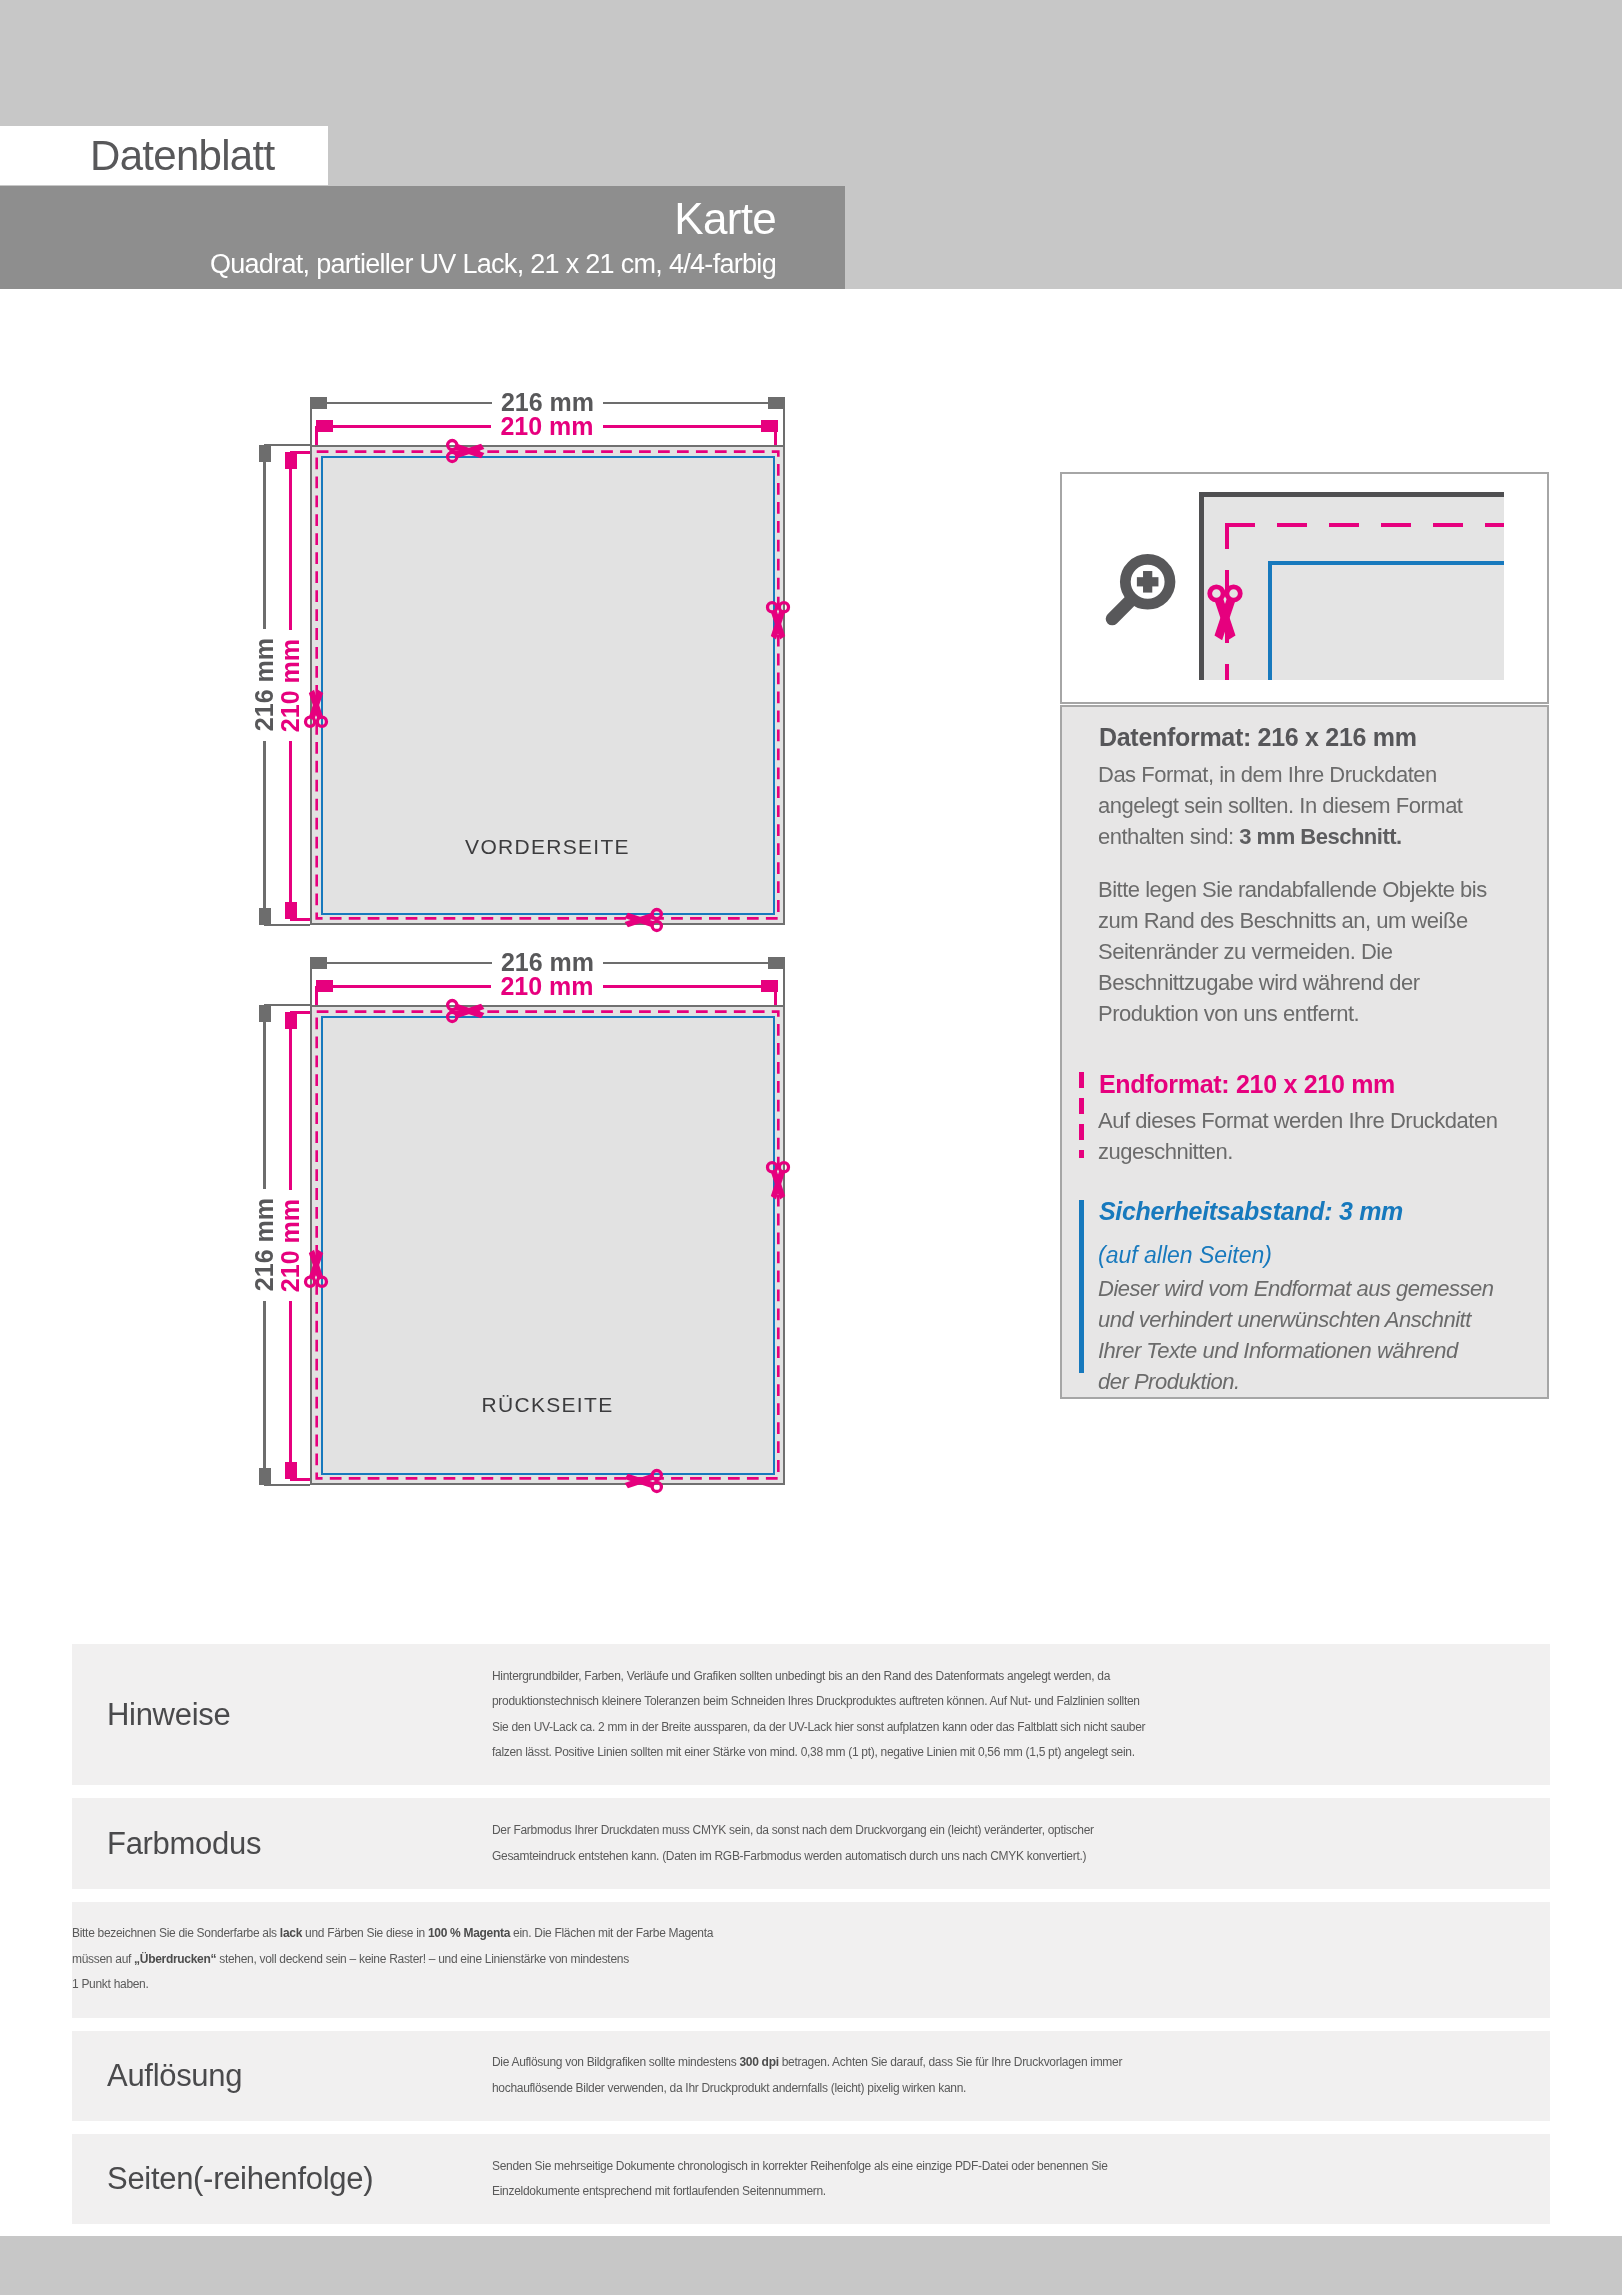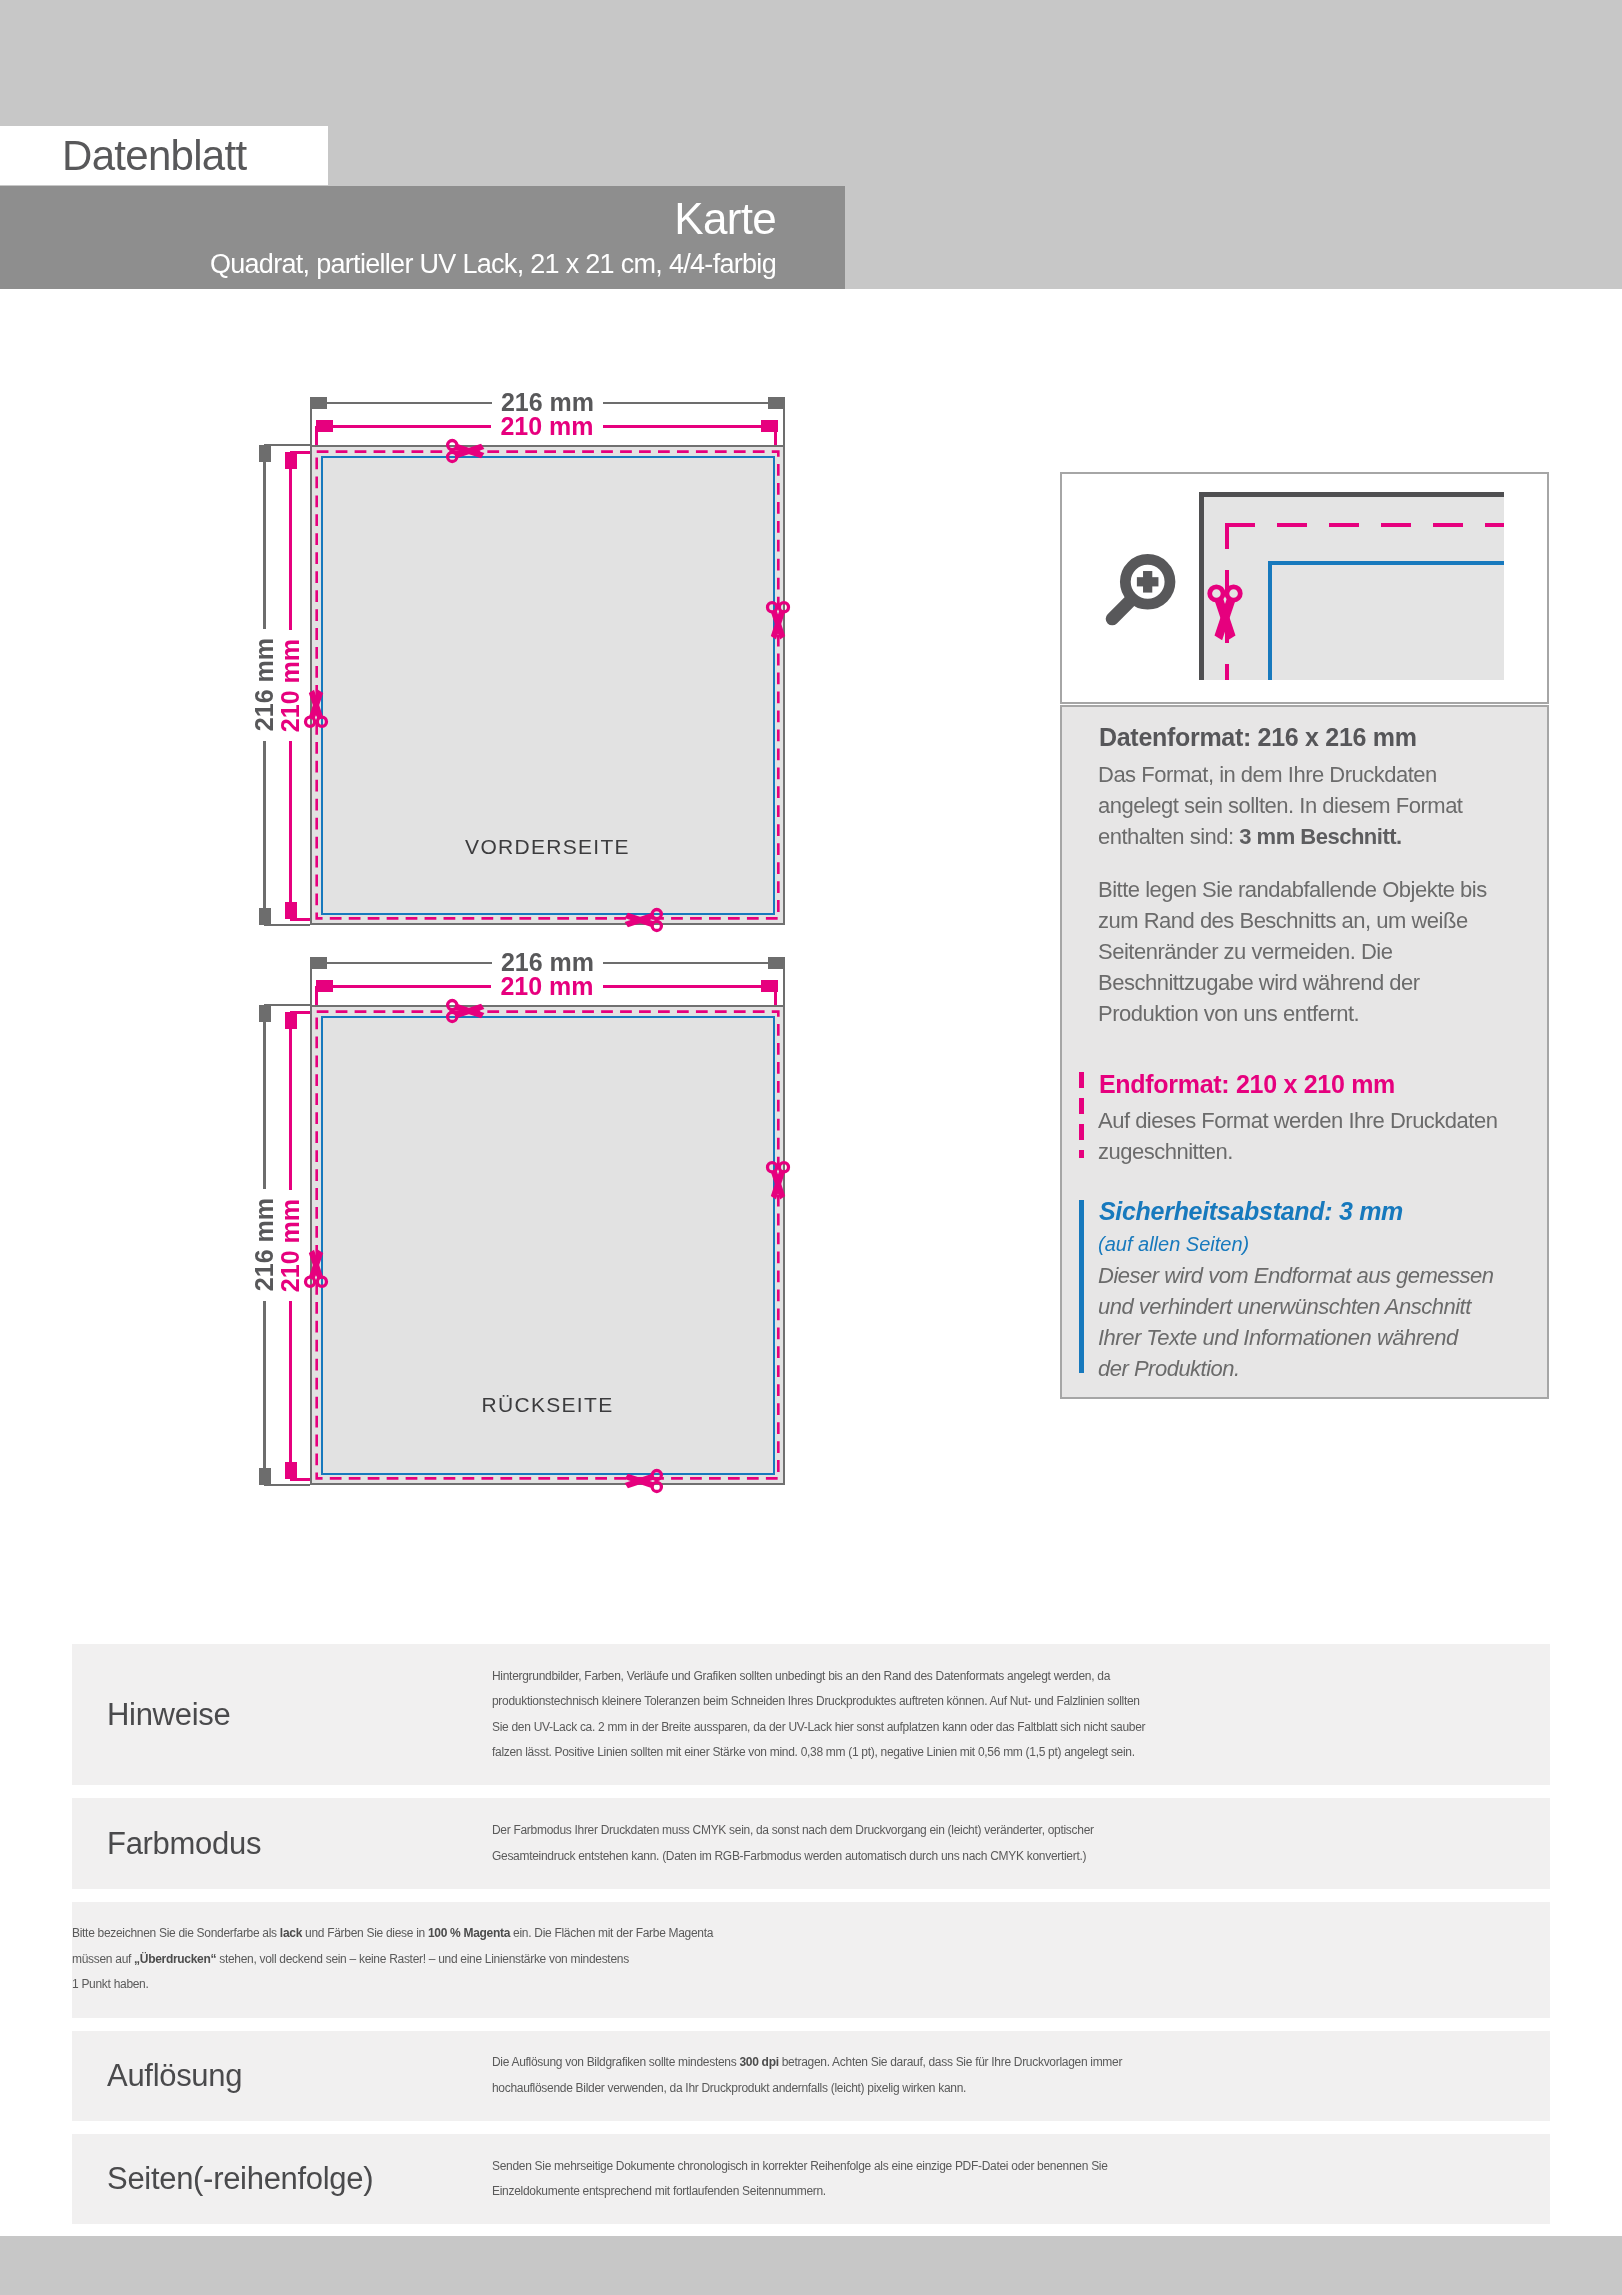--- a/index.html
+++ b/index.html
@@ -2,21 +2,21 @@
 <html style="font-size:10.5px"><head>
 <meta charset="utf-8">
 <style>
   html,body{margin:0;padding:0;background:#ffffff;}
   .page{position:relative;width:1623px;height:2295px;background:#ffffff;overflow:hidden;
         font-family:"Liberation Sans",sans-serif;-webkit-font-smoothing:antialiased;}
 
   
   .top-band{position:absolute;left:0;top:0;width:1623px;height:289px;background:#c7c7c7;}
   .datenblatt-box{position:absolute;left:0;top:126px;width:328px;height:59px;background:#ffffff;}
-  .datenblatt-box span{display:block;margin-left:62px;line-height:60px;font-size:42px;color:#58585a;letter-spacing:-0.7px;}
+  .datenblatt-box span{display:block;margin-left:90px;line-height:60px;font-size:42px;color:#58585a;letter-spacing:-0.7px;}
   .karte-banner{position:absolute;left:0;top:186px;width:845px;height:103px;background:#8e8e8e;
                 display:flex;flex-direction:column;align-items:flex-end;justify-content:center;padding-right:69px;box-sizing:border-box;}
   .karte-title{color:#ffffff;font-size:44px;letter-spacing:-0.7px;line-height:47px;}
   .karte-sub{color:#ffffff;font-size:27px;letter-spacing:-0.7px;margin-top:6.5px;white-space:nowrap;}
 
   
   .diagram{position:absolute;left:249px;width:550px;height:576px;}
   .card{position:absolute;left:61px;top:52px;width:475px;height:480px;background:#e2e2e2;border:2px solid #707070;box-sizing:border-box;}
   .cut-rect{position:absolute;left:0;top:0;width:471px;height:476px;}
   .safe-rect{position:absolute;left:8.5px;top:8.5px;right:8.5px;bottom:8.5px;border:2.6px solid #1779bd;}
@@ -53,21 +53,21 @@
   .cg-dash-v{position:absolute;left:26px;top:31px;width:3.9px;height:160px;
              background:repeating-linear-gradient(180deg,#e6007e 0 26px,transparent 26px 47px);}
   .cg-blue-h{position:absolute;left:69px;top:69px;width:238px;height:3.9px;background:#1779bd;}
   .cg-blue-v{position:absolute;left:69px;top:69px;width:3.9px;height:122px;background:#1779bd;}
   .cg-scissors{position:absolute;left:5.2px;top:85px;}
 
   .info-panel{position:absolute;left:1060px;top:705px;width:489px;height:694px;background:#e7e6e6;border:2px solid #a6a6a6;
               box-sizing:border-box;padding:15px 26px 0 36px;}
   .ip-h{margin:1px;font-size:25px;font-weight:bold;letter-spacing:-0.3px;white-space:nowrap;}
   .ip-h.dark{color:#565659;} .ip-h.mag{color:#e6007e;} .ip-h.blue{color:#1779bd;}
-  .ip-sub{font-size:20px;color:#1779bd;margin-top:7px;white-space:nowrap;}
+  .ip-sub{font-size:23px;color:#1779bd;margin-top:16px;white-space:nowrap;}
   .ip-p{margin-top:6.5px;font-size:22px;line-height:31px;color:#6b6b6b;letter-spacing:-0.5px;}
   .ip-p .line{white-space:nowrap;}
   .ip-p b{color:#5d5d5f;}
   .gap34{margin-top:22px;} 
   .ip-sec{position:relative;}
   .sec-end{margin-top:41px;} .sec-safe{margin-top:30px;font-style:italic;}
   .mark{position:absolute;left:-19px;width:4.6px;}
   .mark-dash{top:2.6px;height:86px;background:repeating-linear-gradient(180deg,#e6007e 0 15.7px,transparent 15.7px 26px);}
   .mark-solid{top:2.6px;height:173px;background:#1779bd;}
 

